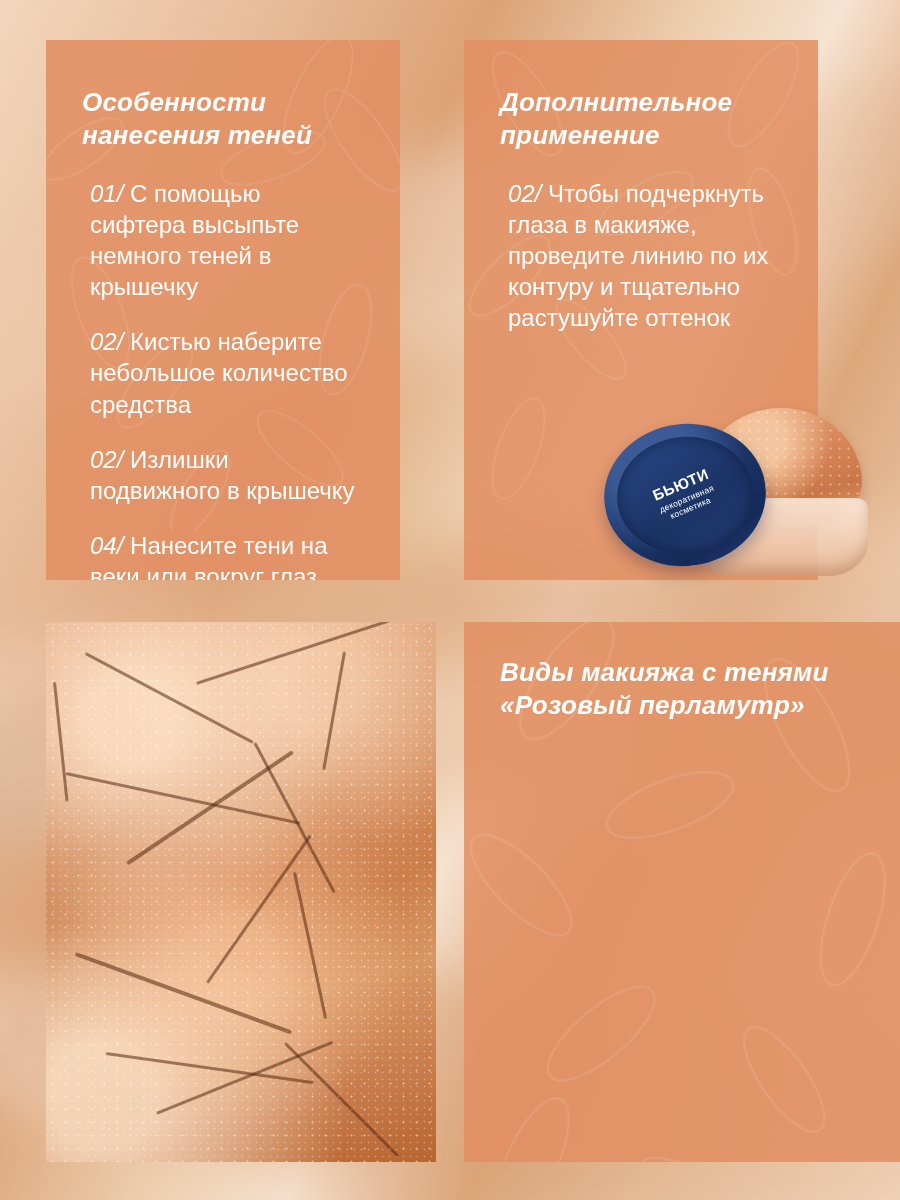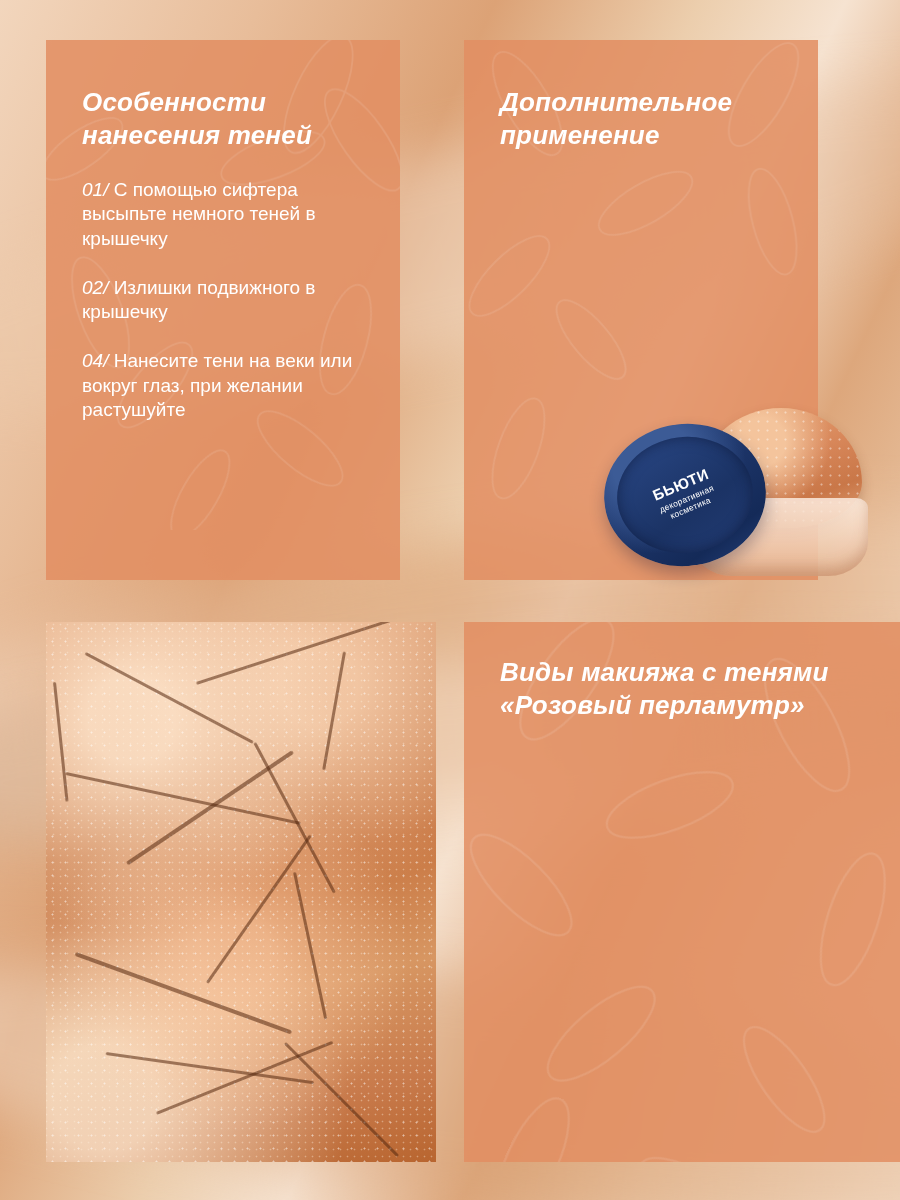--- a/index.html
+++ b/index.html
@@ -62,22 +62,23 @@
   .panel-title {
     font-size: 26px;
     font-weight: bold;
     font-style: italic;
     line-height: 1.26;
     margin: 0 0 26px 0;
     letter-spacing: .2px;
   }
   .item {
     margin-bottom: 24px;
-    font-size: 19px;
+    font-size: 24px;
     line-height: 1.30;
+    margin-left: 8px;
   }
   .item:last-child { margin-bottom: 0; }
   .num {
     font-style: italic;
     font-weight: normal;
     white-space: nowrap;
   }
   .txt { font-style: normal; }
 
   #panel-1 { left: 46px;  top: 40px;  width: 354px; height: 540px; }
@@ -229,20 +230,24 @@
       <h2 class="panel-title">
         <span style="white-space:pre-line">Особенности
 нанесения теней</span>
       </h2>
       <div class="item">
         <span class="num">01/</span>
         <span class="txt">С помощью сифтера высыпьте немного теней в крышечку</span>
       </div>
       <div class="item">
         <span class="num">02/</span>
+        <span class="txt">Кистью наберите небольшое количество средства</span>
+      </div>
+      <div class="item">
+        <span class="num">02/</span>
         <span class="txt">Излишки подвижного в крышечку</span>
       </div>
       <div class="item">
         <span class="num">04/</span>
         <span class="txt">Нанесите тени на веки или вокруг глаз, при желании растушуйте</span>
       </div>
     </div>
   </div>
 
   <div class="panel" id="panel-2">
@@ -256,20 +261,24 @@
         <ellipse cx="140" cy="330" rx="20" ry="54" transform="rotate(-40 140 330)"></ellipse>
         <ellipse cx="60" cy="450" rx="22" ry="58" transform="rotate(20 60 450)"></ellipse>
         <ellipse cx="250" cy="500" rx="20" ry="52" transform="rotate(-25 250 500)"></ellipse>
       </g>
     </svg>
     <div class="panel-inner">
       <h2 class="panel-title">
         <span style="white-space:pre-line">Дополнительное
 применение</span>
       </h2>
+      <div class="item">
+        <span class="num">02/</span>
+        <span class="txt">Чтобы подчеркнуть глаза в макияже, проведите линию по их контуру и тщательно растушуйте оттенок</span>
+      </div>
     </div>
   </div>
 
   <div id="photo-powder">
     <div class="powder-base"></div>
     <div class="sparkle-layer"></div>
     <div class="crack" style="left:40px;  top:30px;  width:190px; height:3px; transform:rotate(28deg);"></div>
     <div class="crack" style="left:150px; top:60px;  width:210px; height:3px; transform:rotate(-18deg);"></div>
     <div class="crack" style="left:20px;  top:150px; width:240px; height:3px; transform:rotate(12deg);"></div>
     <div class="crack" style="left:210px; top:120px; width:170px; height:3px; transform:rotate(62deg);"></div>

